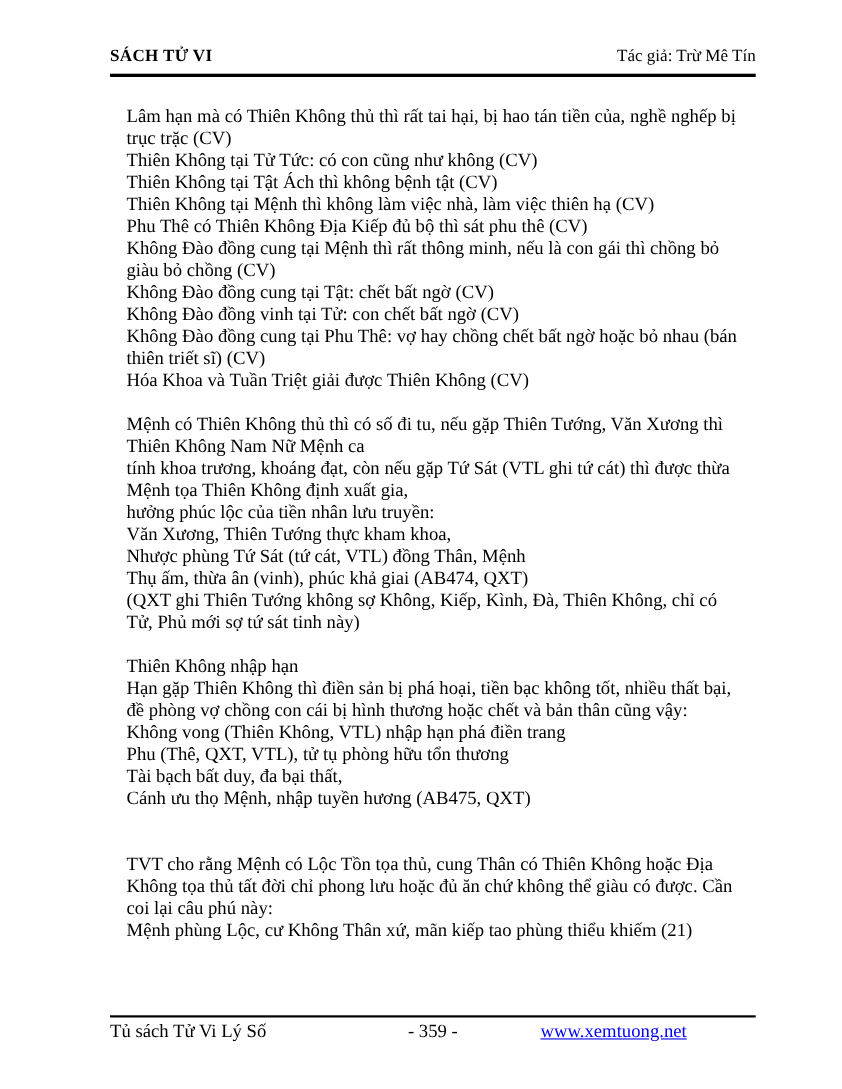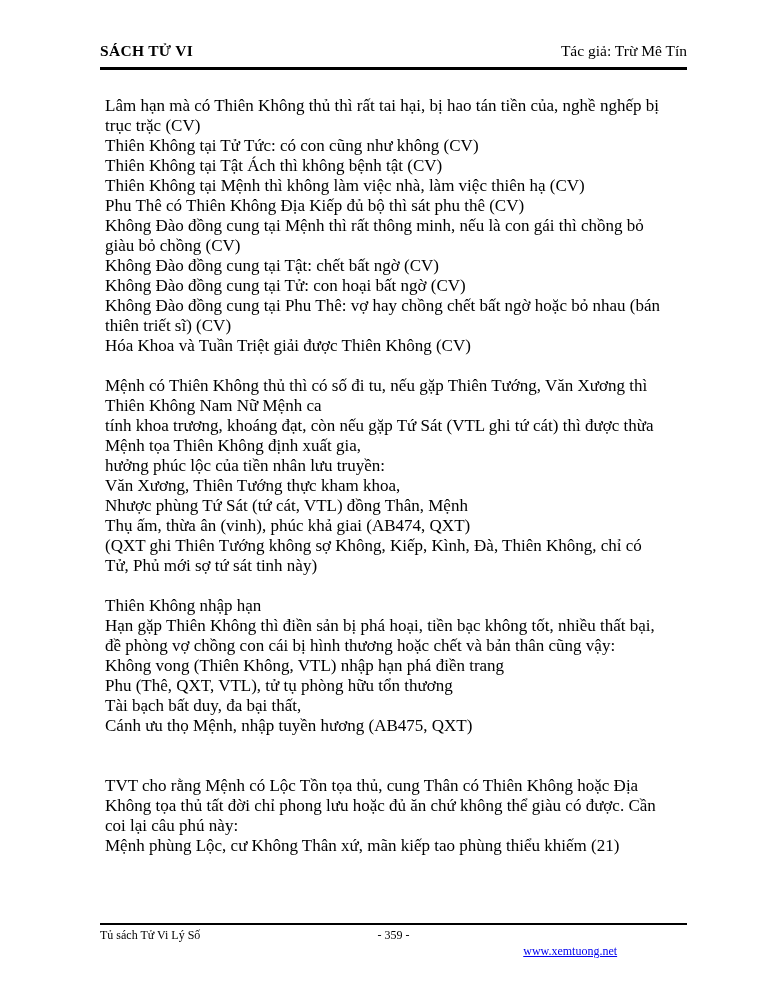--- a/index.html
+++ b/index.html
@@ -19,38 +19,38 @@
     display: flex; justify-content: space-between; align-items: flex-end;
     padding-bottom: 7px;
     border-bottom: 3px solid #000000;
     font-size: 15.5px;
   }
   .header .book-title { font-weight: bold; letter-spacing: 0.3px; }
   .header .author { font-weight: normal; }
 
   .body-text {
     position: absolute;
-    left: 105px; right: 78px; top: 96px;
+    left: 115px; right: 78px; top: 96px;
     font-size: 17px;
     line-height: 20px;
   }
   .body-text .line { white-space: nowrap; height: 20px; }
 
   .footer {
     position: absolute;
     left: 100px; right: 78px; top: 923px;
     border-top: 2px solid #000000;
     padding-top: 3px;
     display: flex; align-items: flex-start;
-    font-size: 12px;
+    font-size: 17px;
   }
   .footer .col { flex: 1 1 33%; }
   .footer .col.left   { text-align: left; }
   .footer .col.center { text-align: center; }
-  .footer .col.right  { text-align: center; padding-right: 38px; margin-top: 16px; }
+  .footer .col.right  { text-align: left; padding-right: 38px; }
   .footer a.site-link {
     color: #0000ee;
     text-decoration: underline;
     cursor: pointer;
   }
 </style>
 </head>
 <body>
 
 <div class="page">
@@ -63,21 +63,21 @@
   <div class="body-text" id="body-lines">
       <div class="line">Lâm hạn mà có Thiên Không thủ thì rất tai hại, bị hao tán tiền của, nghề nghếp bị</div>
       <div class="line">trục trặc (CV)</div>
       <div class="line">Thiên Không tại Tử Tức: có con cũng như không (CV)</div>
       <div class="line">Thiên Không tại Tật Ách thì không bệnh tật (CV)</div>
       <div class="line">Thiên Không tại Mệnh thì không làm việc nhà, làm việc thiên hạ (CV)</div>
       <div class="line">Phu Thê có Thiên Không Địa Kiếp đủ bộ thì sát phu thê (CV)</div>
       <div class="line">Không Đào đồng cung tại Mệnh thì rất thông minh, nếu là con gái thì chồng bỏ</div>
       <div class="line">giàu bỏ chồng (CV)</div>
       <div class="line">Không Đào đồng cung tại Tật: chết bất ngờ (CV)</div>
-      <div class="line">Không Đào đồng cung tại Tử: con hoại bất ngờ (CV)</div>
+      <div class="line">Không Đào đồng vinh tại Tử: con chết bất ngờ (CV)</div>
       <div class="line">Không Đào đồng cung tại Phu Thê: vợ hay chồng chết bất ngờ hoặc bỏ nhau (bán</div>
       <div class="line">thiên triết sĩ) (CV)</div>
       <div class="line">Hóa Khoa và Tuần Triệt giải được Thiên Không (CV)</div>
       <div class="line">&nbsp;</div>
       <div class="line">Mệnh có Thiên Không thủ thì có số đi tu, nếu gặp Thiên Tướng, Văn Xương thì</div>
       <div class="line">Thiên Không Nam Nữ Mệnh ca</div>
       <div class="line">tính khoa trương, khoáng đạt, còn nếu gặp Tứ Sát (VTL ghi tứ cát) thì được thừa</div>
       <div class="line">Mệnh tọa Thiên Không định xuất gia,</div>
       <div class="line">hưởng phúc lộc của tiền nhân lưu truyền:</div>
       <div class="line">Văn Xương, Thiên Tướng thực kham khoa,</div>

